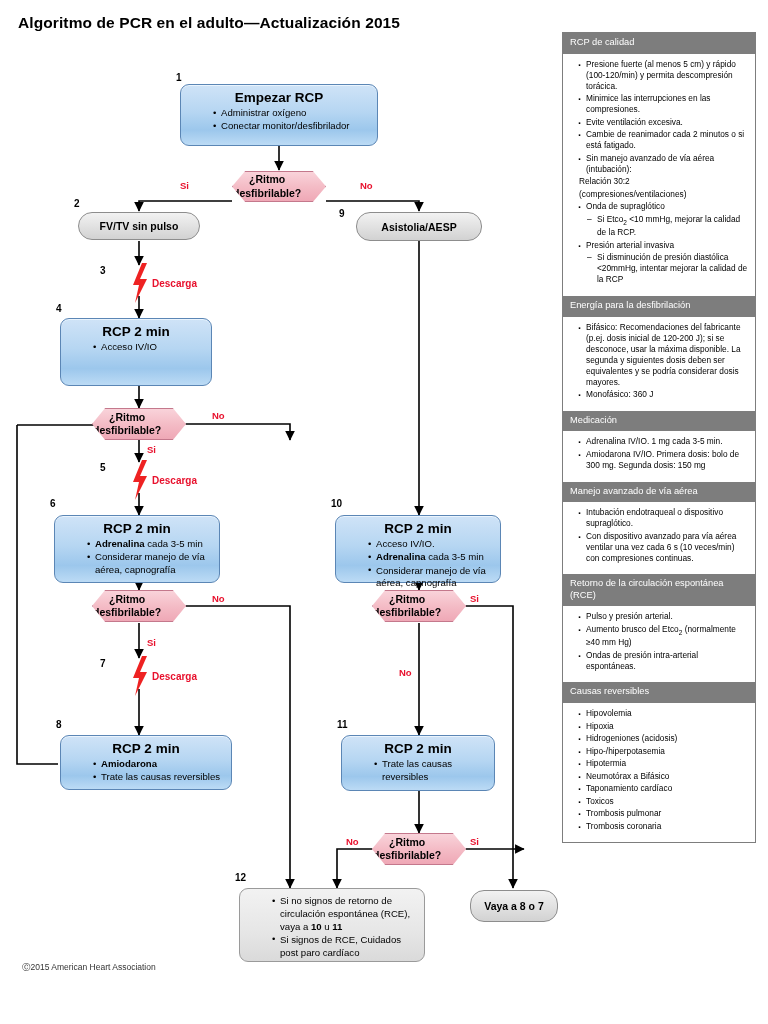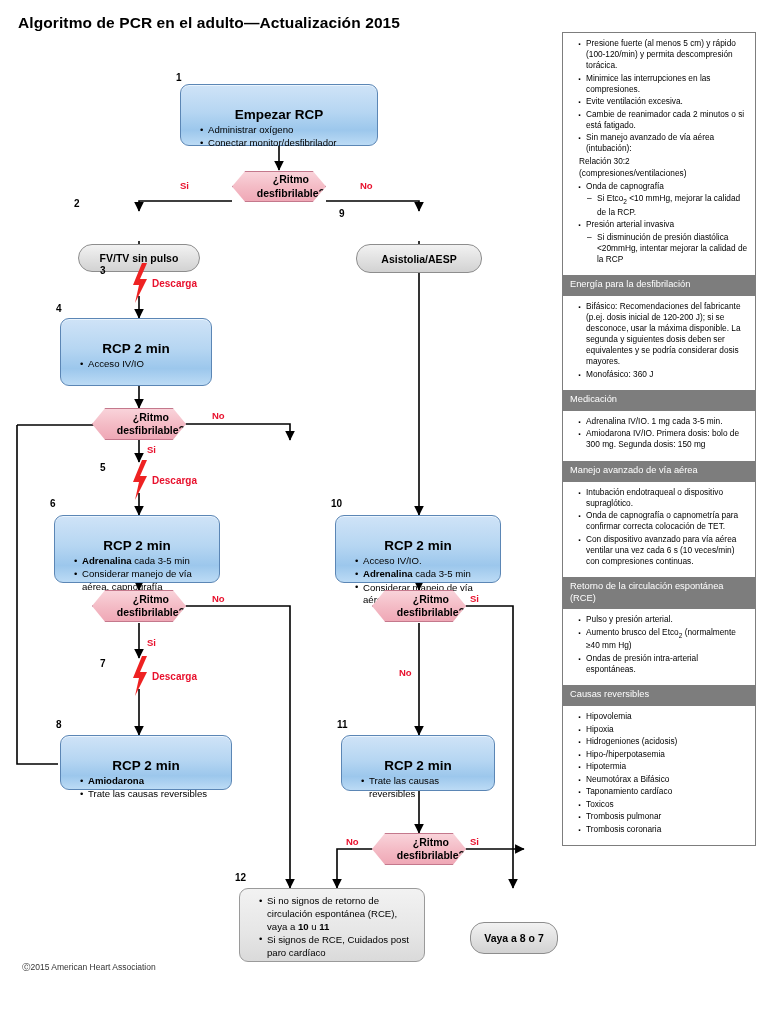--- a/index.html
+++ b/index.html
@@ -22,34 +22,34 @@
     box-shadow:inset 0 1px 0 #eaf4fd;
   }
   .pinkhex{
     background:linear-gradient(to bottom,#f9d3da 0%,#f4bcc6 50%,#efa8b6 100%);
     border:1px solid #c4788c;
     clip-path:polygon(14% 0%,86% 0%,100% 50%,86% 100%,14% 100%,0% 50%);
     border-radius:2px;
   }
   .grey{
     background:linear-gradient(to bottom,#f2f2f2 0%,#e2e2e2 50%,#d2d2d2 100%);
-    border:1px solid #8d8d8d;border-radius:14px;margin-top:32px;
+    border:1px solid #8d8d8d;border-radius:14px;
   }
   .greyrect{
     background:linear-gradient(to bottom,#f2f2f2 0%,#e6e6e6 60%,#dadada 100%);
     border:1px solid #9a9a9a;border-radius:9px;
   }
 
-  .nodetitle{text-align:center;font-weight:bold;font-size:13.5px;line-height:1.2;padding-top:22px;}
-  .hexlabel{display:flex;align-items:center;justify-content:flex-end;height:100%;
+  .nodetitle{text-align:center;font-weight:bold;font-size:13.5px;line-height:1.2;padding-top:5px;}
+  .hexlabel{display:flex;align-items:center;justify-content:flex-start;height:100%;
             text-align:center;font-weight:bold;font-size:10.5px;line-height:1.25;}
   .pilllabel{display:flex;align-items:center;justify-content:center;height:100%;
              text-align:center;font-weight:bold;font-size:10.5px;}
 
-  ul.bl{margin:1px 0 0 4px;padding:0 6px 0 15px;list-style:none;}
+  ul.bl{margin:1px 0 0 17px;padding:0 6px 0 15px;list-style:none;}
   ul.bl li{font-size:9.6px;line-height:1.33;position:relative;padding-left:8px;margin-top:.5px;}
   ul.bl li:before{content:"\2022";position:absolute;left:0;top:-.5px;}
   ul.bl li b{font-weight:bold;}
 
   .num{position:absolute;font-size:10px;font-weight:bold;}
   .lbl{position:absolute;font-size:9.5px;font-weight:bold;color:#e8112d;}
   .shocklbl{position:absolute;font-size:10px;font-weight:bold;color:#e8112d;}
 
   .bolt{position:absolute;width:17px;height:40px;}
 
@@ -264,30 +264,31 @@
     </ul>
   </div>
 
   <div class="node grey" style="left:470px;top:890px;width:88px;height:32px;">
     <div class="pilllabel">Vaya a 8 o 7</div>
   </div>
 
 </div>
 
 <div id="panel">
+    <div class="sec-h">RCP de calidad</div>
     <div class="sec-b">
       <ul class="pl">
         <li>Presione fuerte (al menos 5 cm) y rápido (100-120/min) y permita descompresión torácica.</li>
         <li>Minimice las interrupciones en las compresiones.</li>
         <li>Evite ventilación excesiva.</li>
         <li>Cambie de reanimador cada 2 minutos o si está fatigado.</li>
         <li>Sin manejo avanzado de vía aérea (intubación):</li>
         <li class="plain">Relación 30:2</li>
         <li class="plain">(compresiones/ventilaciones)</li>
-        <li>Onda de capnografía</li>
+        <li>Onda de supraglótico</li>
         <li class="dash">Si Etco<sub>2</sub> &lt;10 mmHg, mejorar la calidad de la RCP.</li>
         <li>Presión arterial invasiva</li>
         <li class="dash">Si disminución de presión diastólica &lt;20mmHg, intentar mejorar la calidad de la RCP</li>
       </ul>
     </div>
     <div class="sec-h">Energía para la desfibrilación</div>
     <div class="sec-b">
       <ul class="pl">
         <li>Bifásico: Recomendaciones del fabricante (p.ej. dosis inicial de 120-200 J); si se desconoce, usar la máxima disponible. La segunda y siguientes dosis deben ser equivalentes y se podría considerar dosis mayores.</li>
         <li>Monofásico: 360 J</li>
@@ -297,21 +298,20 @@
     <div class="sec-b">
       <ul class="pl">
         <li>Adrenalina IV/IO. 1 mg cada 3-5 min.</li>
         <li>Amiodarona IV/IO. Primera dosis: bolo de 300 mg. Segunda dosis: 150 mg</li>
       </ul>
     </div>
     <div class="sec-h">Manejo avanzado de vía aérea</div>
     <div class="sec-b">
       <ul class="pl">
         <li>Intubación endotraqueal o dispositivo supraglótico.</li>
-        <li>Onda de capnografía o capnometría para confirmar correcta colocación de TET.</li>
         <li>Con dispositivo avanzado para vía aérea ventilar una vez cada 6 s (10 veces/min) con compresiones continuas.</li>
       </ul>
     </div>
     <div class="sec-h">Retorno de la circulación espontánea (RCE)</div>
     <div class="sec-b">
       <ul class="pl">
         <li>Pulso y presión arterial.</li>
         <li>Aumento brusco del Etco<sub>2</sub> (normalmente ≥40 mm Hg)</li>
         <li>Ondas de presión intra-arterial espontáneas.</li>
       </ul>

